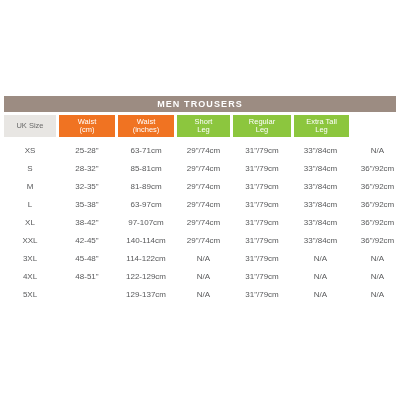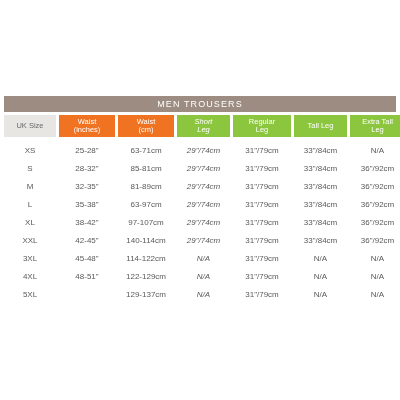--- a/index.html
+++ b/index.html
@@ -23,20 +23,21 @@
   .title-bar {
     height: 16px;
     background: #9c8c82;
     color: #ffffff;
     font-size: 9px;
     letter-spacing: 1.1px;
     display: flex;
     align-items: center;
     justify-content: center;
     margin: 0 4px 3px 4px;
+    font-weight: bold;
   }
 
   
   .header-row {
     display: flex;
     gap: 3px;
     padding: 0 4px;
     margin-bottom: 4px;
   }
   .hcell {
@@ -69,39 +70,38 @@
     text-align: center;
     box-sizing: border-box;
     white-space: nowrap;
     overflow: hidden;
   }
 
   
   .c0 { width: 52px; flex: 0 0 52px; }
   .c1 { width: 56px; flex: 0 0 56px; }
   .c2 { width: 56px; flex: 0 0 56px; }
-  .c3 { width: 53px; flex: 0 0 53px; font-style: italic; }
+  .c3 { width: 53px; flex: 0 0 53px; }
   .c4 { width: 58px; flex: 0 0 58px; }
   .c5 { width: 53px; flex: 0 0 53px; }
   .c6 { width: 55px; flex: 0 0 55px; }
 </style>
 </head>
 <body>
 
 <div id="chart-wrap">
 
   <div class="title-bar">MEN TROUSERS</div>
 
   <div class="header-row">
     <div class="hcell size c0">UK Size</div>
+    <div class="hcell orange c2">Waist (cm)</div>
     <div class="hcell orange c1">Waist (inches)</div>
-    <div class="hcell orange c2">Waist (cm)</div>
     <div class="hcell green c3">Short Leg</div>
     <div class="hcell green c4">Regular Leg</div>
-    <div class="hcell green c5">Tall Leg</div>
     <div class="hcell green c6">Extra Tall Leg</div>
   </div>
 
   <div class="body-rows" id="body-rows">
       <div class="row">
         <div class="cell c0">XS</div>
         <div class="cell c1">25-28"</div>
         <div class="cell c2">63-71cm</div>
         <div class="cell c3">29"/74cm</div>
         <div class="cell c4">31"/79cm</div>

